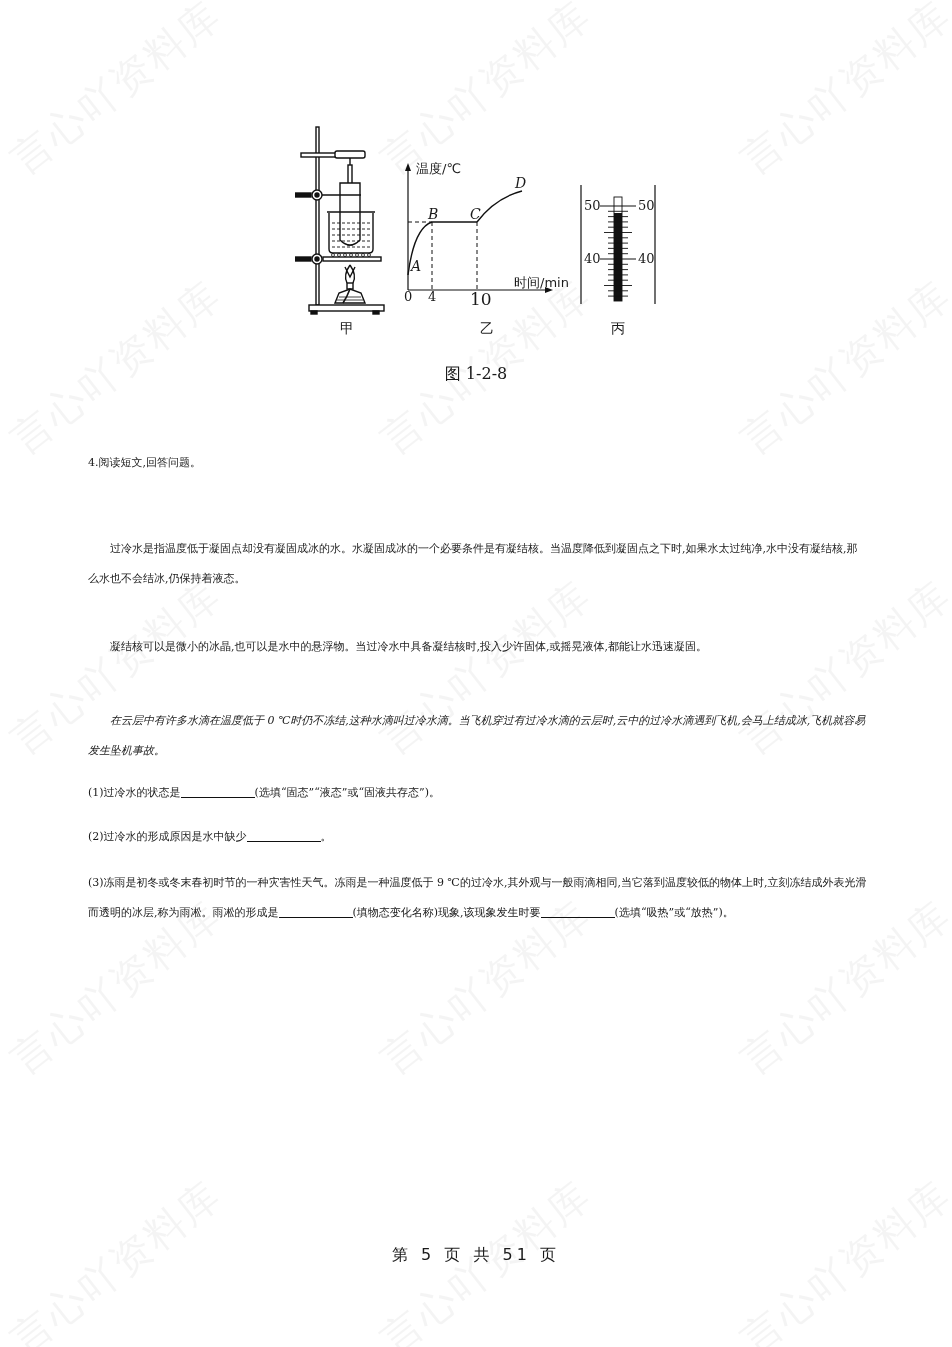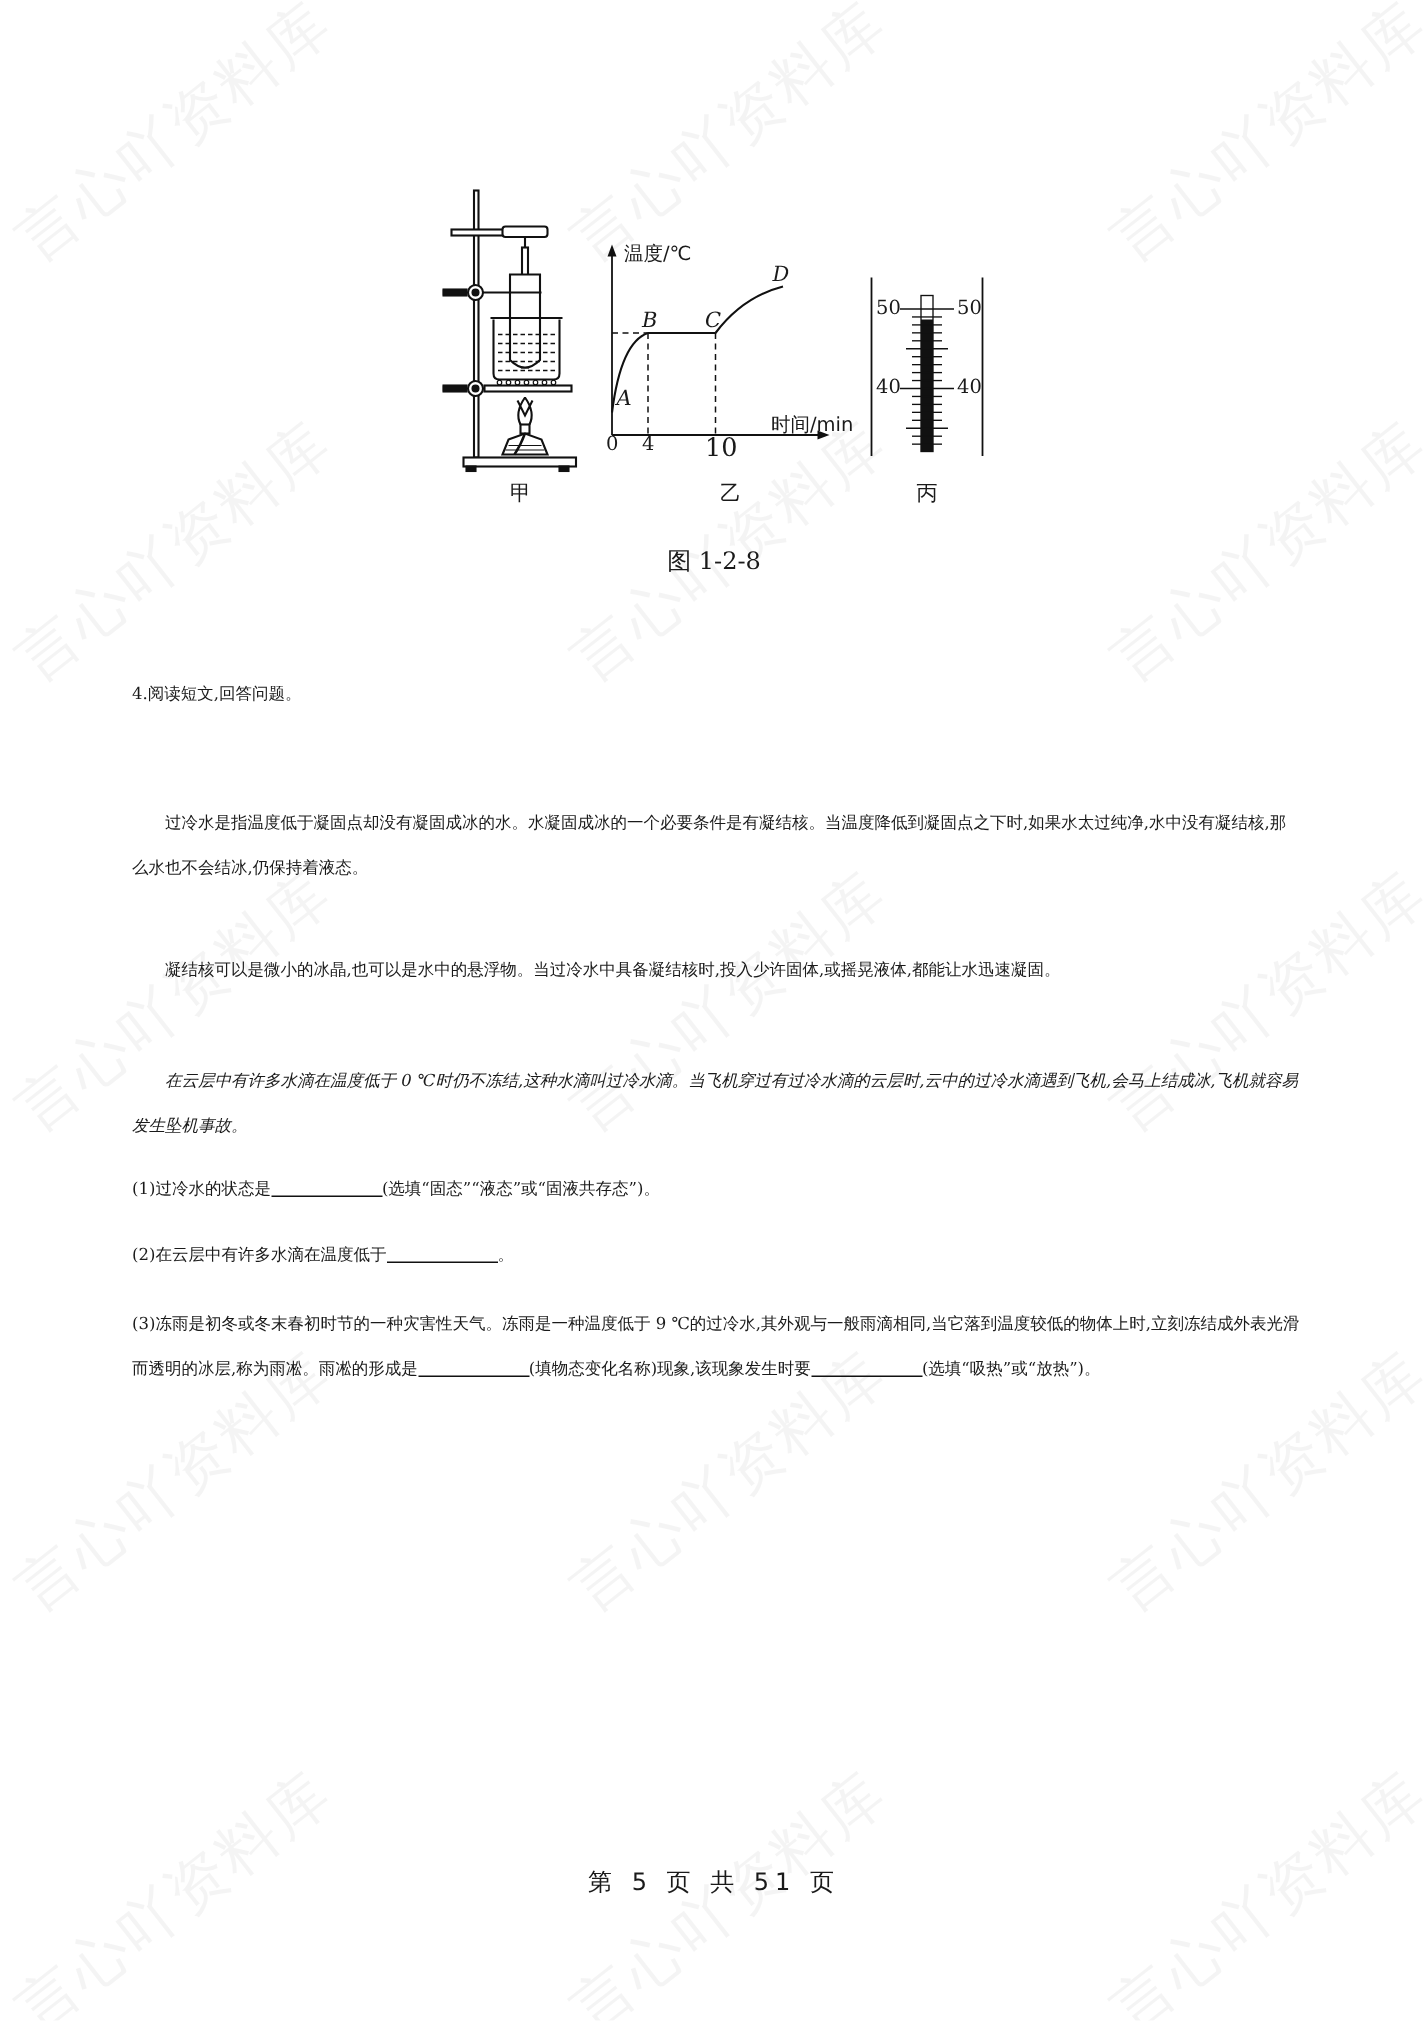--- a/index.html
+++ b/index.html
@@ -175,21 +175,21 @@
 
   <p class="p indent" style="top:632px;">凝结核可以是微小的冰晶,也可以是水中的悬浮物。当过冷水中具备凝结核时,投入少许固体,或摇晃液体,都能让水迅速凝固。</p>
   <p class="p indent" style="top:534px;">过冷水是指温度低于凝固点却没有凝固成冰的水。水凝固成冰的一个必要条件是有凝结核。当温度降低到凝固点之下时,如果水太过纯净,水中没有凝结核,那么水也不会结冰,仍保持着液态。</p>
   <p class="p indent" style="top:706px;font-style:italic;">在云层中有许多水滴在温度低于 0 ℃时仍不冻结,这种水滴叫过冷水滴。当飞机穿过有过冷水滴的云层时,云中的过冷水滴遇到飞机,会马上结成冰,飞机就容易发生坠机事故。</p>
 
   <p class="p" style="top:778px;">
     <span>(1)</span><span>过冷水的状态是</span><span class="blank"></span><span>(选填“固态”“液态”或“固液共存态”)。</span>
   </p>
 
   <p class="p" style="top:822px;">
-    <span>(2)</span><span>在云层中有许多水滴在温度低于</span><span class="blank"></span><span>。</span>
+    <span>(2)</span><span>过冷水的形成原因是水中缺少</span><span class="blank"></span><span>。</span>
   </p>
 
   <p class="p" style="top:868px;">
     <span>(3)</span><span>冻雨是初冬或冬末春初时节的一种灾害性天气。冻雨是一种温度低于 9 ℃的过冷水,其外观与一般雨滴相同,当它落到温度较低的物体上时,立刻冻结成外表光滑而透明的冰层,称为雨凇。雨凇的形成是</span><span class="blank"></span><span>(填物态变化名称)现象,该现象发生时要</span><span class="blank"></span><span>(选填“吸热”或“放热”)。</span>
   </p>
 
   <div class="footer">第 5 页 共 51 页</div>
 </div>
 
 </body></html>

